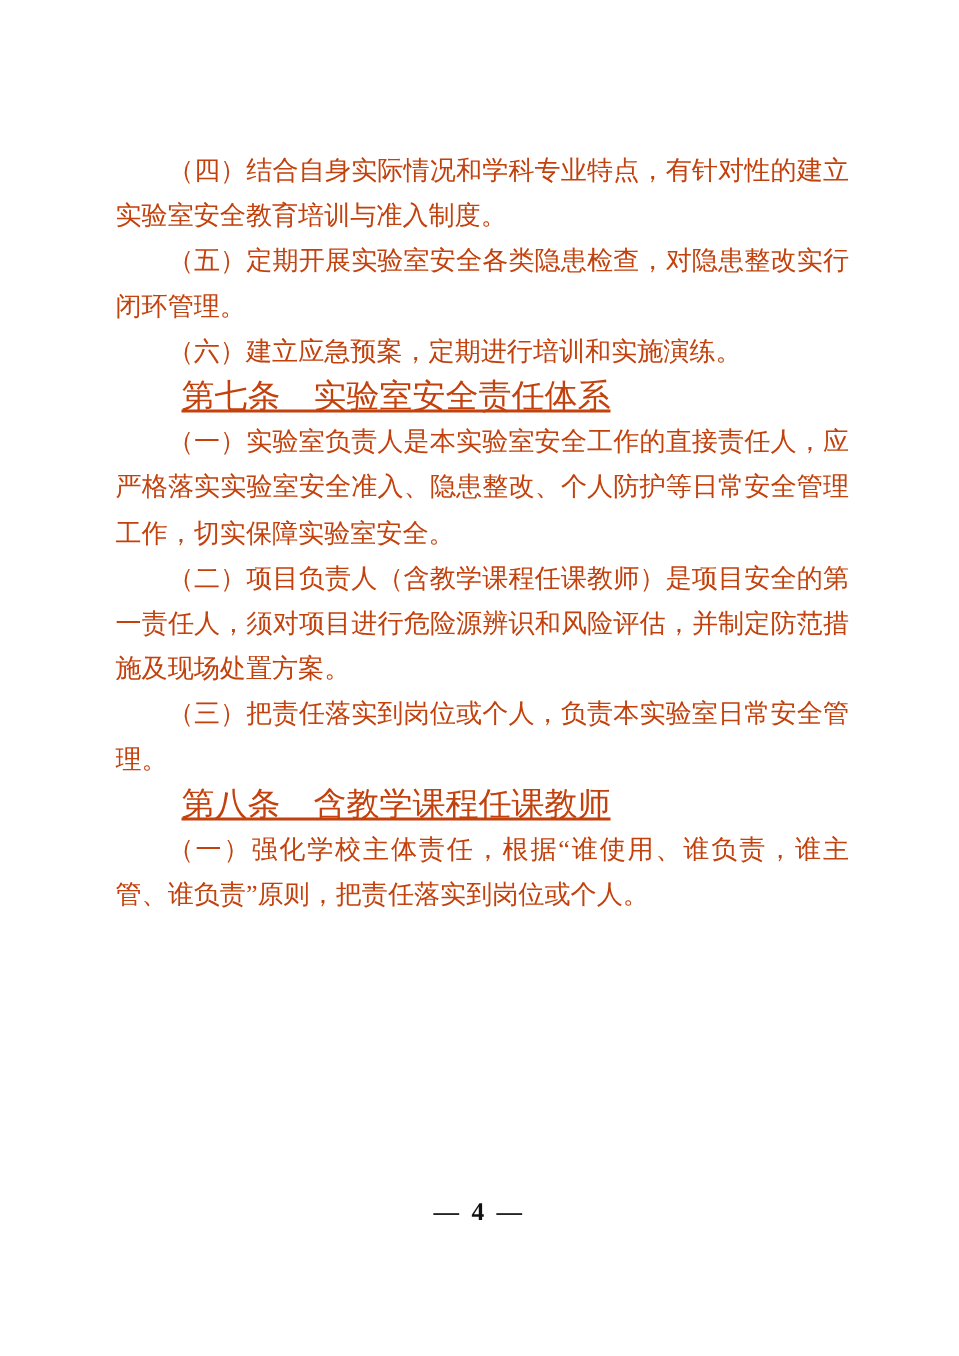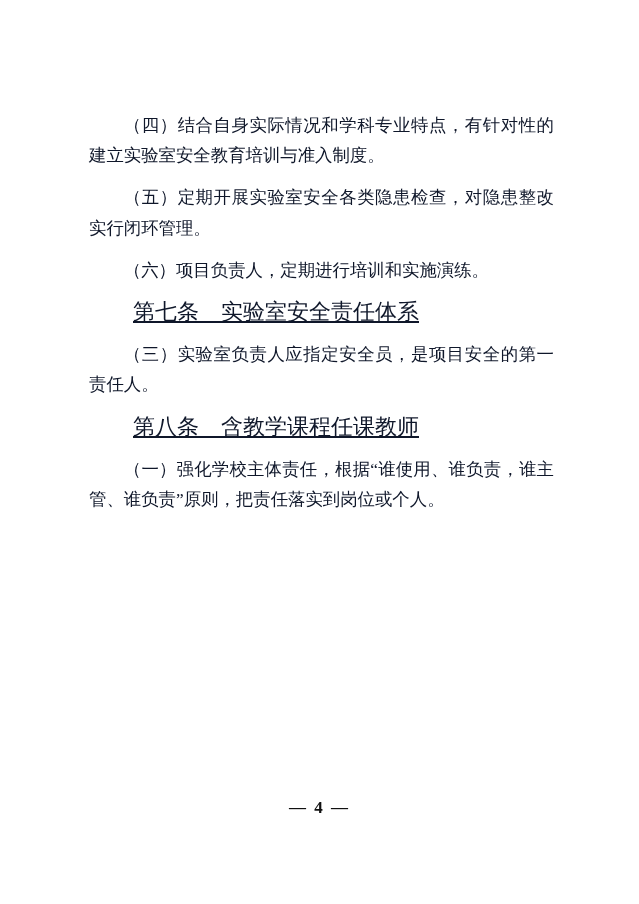--- a/index.html
+++ b/index.html
@@ -16,29 +16,29 @@
     font-family: "Liberation Serif", "DejaVu Serif", serif;
     color: #1f1f1f;
   }
   .content {
     position: absolute;
     left: 77px;
     top: 98px;
     width: 489px;
   }
   .para {
-    margin: 12px;
+    margin: 0;
     padding: 0;
     font-size: 17.4px;
     line-height: 30.2px;
     text-indent: 2em;
     text-align: justify;
     text-justify: inter-character;
     word-break: normal;
-    color: #0f172a;
+    color: #c2410c;
   }
   .article-heading {
     
     font-size: 22px;
     text-decoration: underline;
   }
   .footer {
     position: absolute;
     left: 0;
     right: 0;
@@ -54,23 +54,25 @@
     color: #111111;
   }
 </style>
 </head>
 <body>
 
 <div class="page">
   <div class="content">
     <p class="para">（四）结合自身实际情况和学科专业特点，有针对性的建立实验室安全教育培训与准入制度。</p>
     <p class="para">（五）定期开展实验室安全各类隐患检查，对隐患整改实行闭环管理。</p>
-    <p class="para">（六）项目负责人，定期进行培训和实施演练。</p>
+    <p class="para">（六）建立应急预案，定期进行培训和实施演练。</p>
     <p class="para article-heading">第七条　实验室安全责任体系</p>
-    <p class="para">（三）实验室负责人应指定安全员，是项目安全的第一责任人。</p>
+    <p class="para">（一）实验室负责人是本实验室安全工作的直接责任人，应严格落实实验室安全准入、隐患整改、个人防护等日常安全管理工作，切实保障实验室安全。</p>
+    <p class="para">（二）项目负责人（含教学课程任课教师）是项目安全的第一责任人，须对项目进行危险源辨识和风险评估，并制定防范措施及现场处置方案。</p>
+    <p class="para">（三）把责任落实到岗位或个人，负责本实验室日常安全管理。</p>
     <p class="para article-heading">第八条　含教学课程任课教师</p>
     <p class="para">（一）强化学校主体责任，根据“谁使用、谁负责，谁主管、谁负责”原则，把责任落实到岗位或个人。</p>
   </div>
 
   <div class="footer">
     <span class="page-number">— 4 —</span>
   </div>
 </div>
 
 </body></html>

